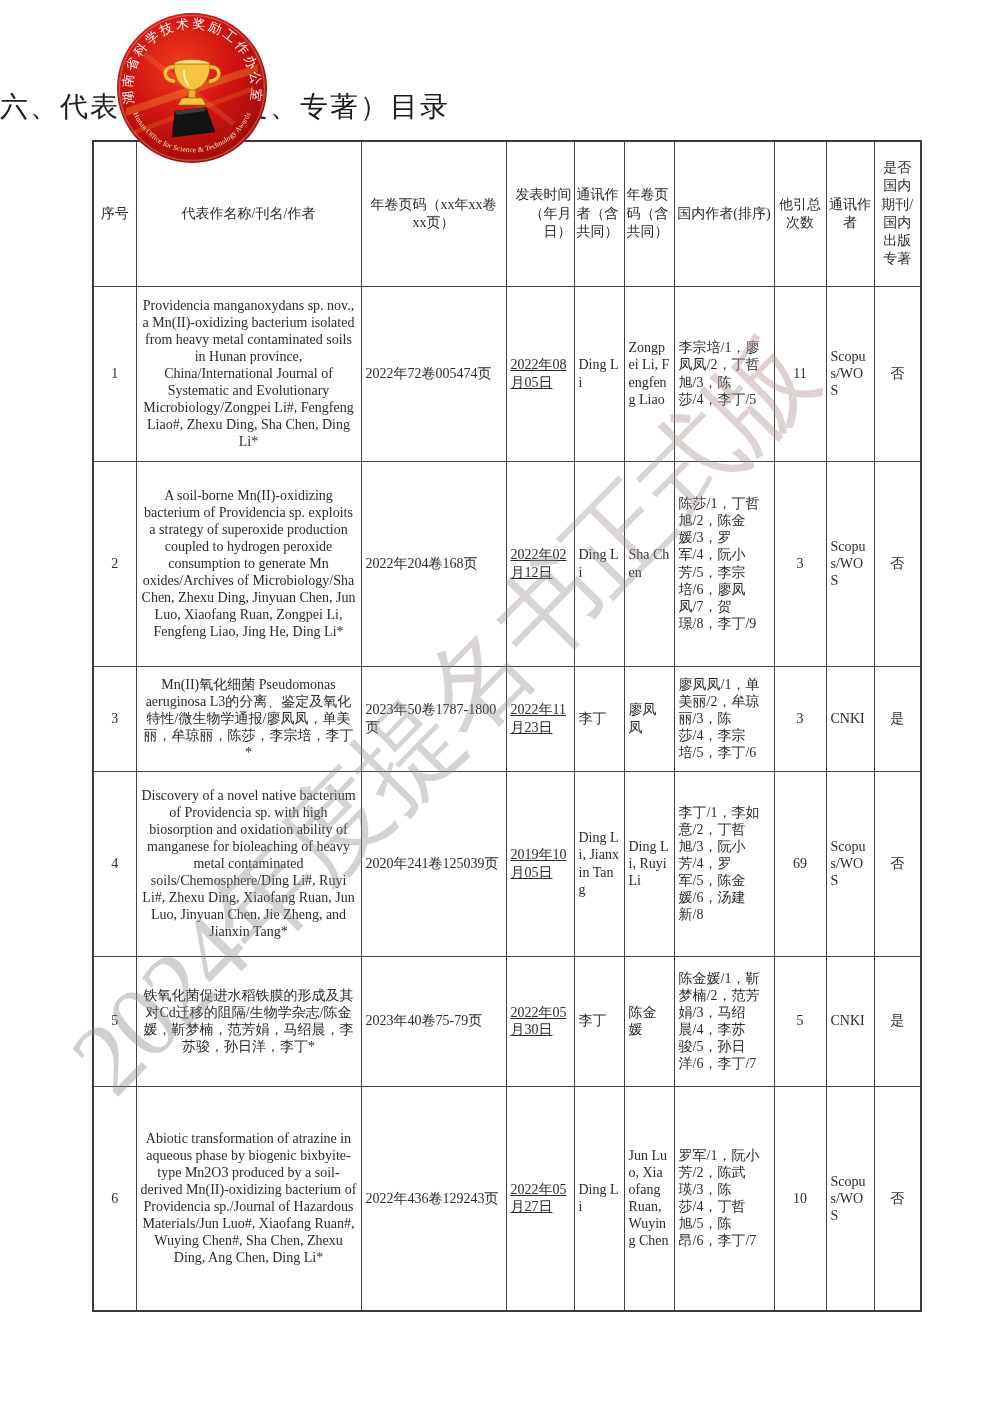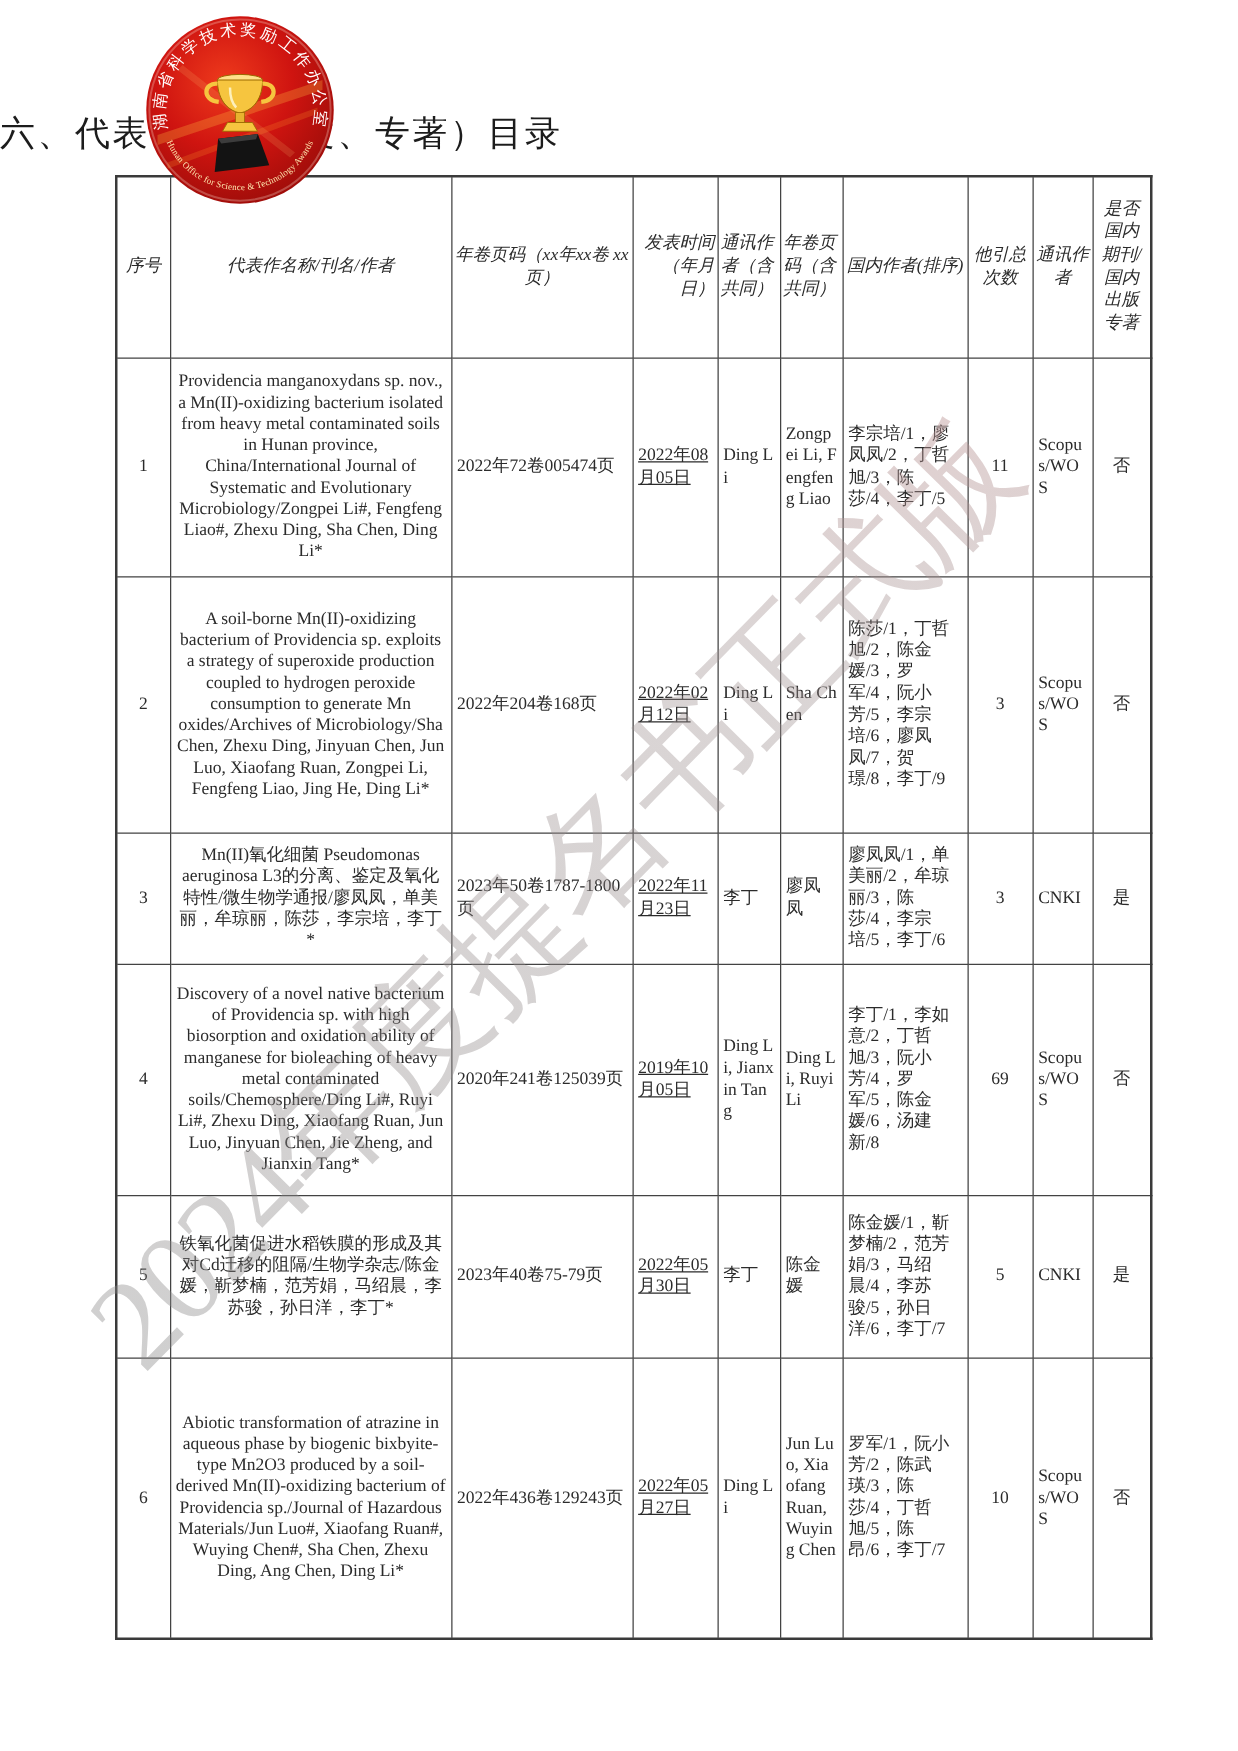--- a/index.html
+++ b/index.html
@@ -24,21 +24,21 @@
     border-collapse:collapse; table-layout:fixed;
     color:#2b2b2b; z-index:2;
     border:2px solid #3a3a3a;
   }
   table.rep td, table.rep th {
     border:1.5px solid #434343;
     font-size:14px; line-height:1.22; font-weight:normal;
     vertical-align:middle; padding:4px 4px;
     overflow:hidden;
   }
-  table.rep th { text-align:center; padding:6px 2px; line-height:1.3;font-style:italic; }
+  table.rep th { text-align:center; padding:6px 2px; line-height:1.3; }
   .c-center { text-align:center; }
   .c-title  { text-align:center; padding:6px 8px; line-height:1.24; }
   .c-vol    { text-align:left; padding:4px 7px;margin-left:11px; }
   .c-date   { text-align:left; padding:4px 5px;text-decoration:underline; }
   .c-break  { text-align:left; word-break:break-all; padding:4px 5px; }
   .c-dom    { text-align:left; padding:4px 6px; }
 </style>
 </head>
 <body>
 

